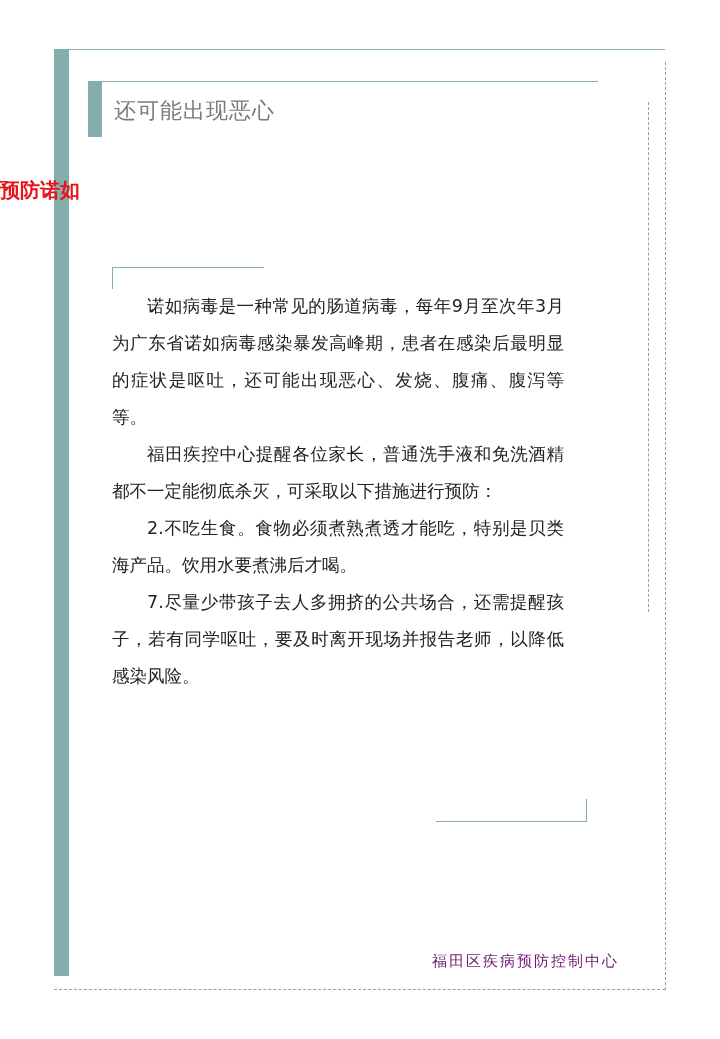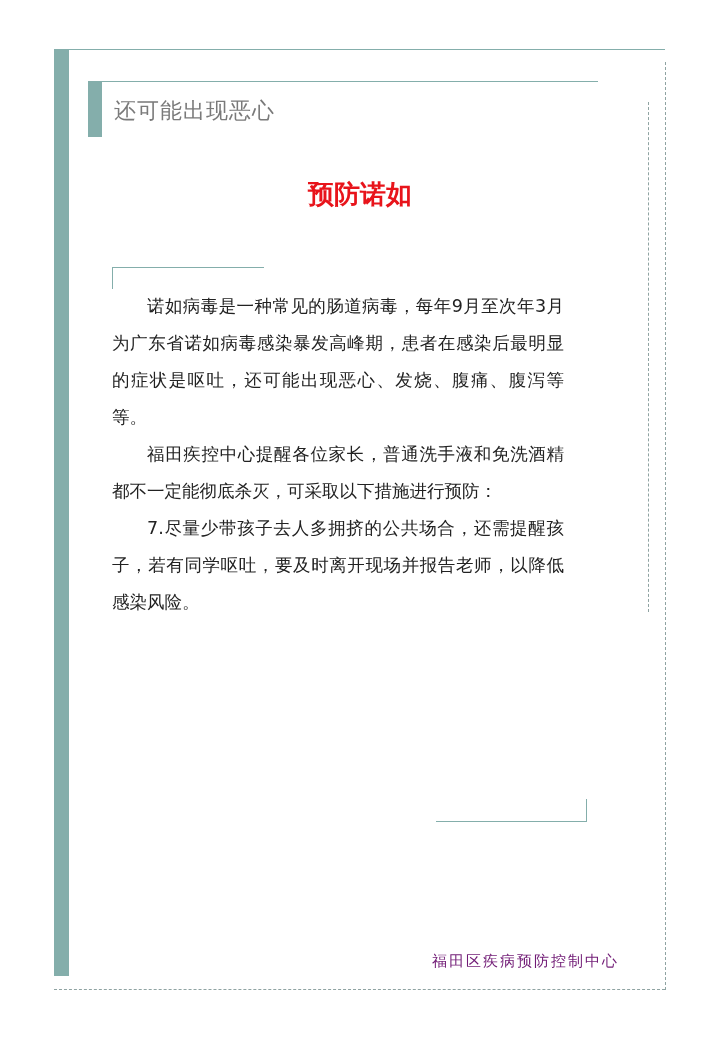--- a/index.html
+++ b/index.html
@@ -7,21 +7,21 @@
          font-family: "DejaVu Sans", "Liberation Sans", sans-serif; }
   .abs { position: absolute; }
   .left-bar { left: 54px; top: 49px; width: 15px; height: 927px; background: #84aeab; }
   .top-line { left: 69px; top: 49px; width: 596px; height: 1px; background: #84aeab; }
   .outer-dash-right { left: 665px; top: 62px; width: 0; height: 928px; border-left: 1px dashed #8fa3a2; }
   .outer-dash-bottom { left: 54px; top: 989px; width: 611px; height: 0; border-top: 1px dashed #8fa3a2; }
   .inner-dash-right { left: 648px; top: 102px; width: 0; height: 510px; border-left: 1px dashed #8fa3a2; }
   .title-bar { left: 88px; top: 81px; width: 14px; height: 56px; background: #84aeab; }
   .title-line { left: 102px; top: 81px; width: 496px; height: 1px; background: #84aeab; }
   .section-title { left: 114px; top: 96px; font-size: 22px; color: #7a7a7a; letter-spacing: 1px; }
-  .main-title { left: 0; width: 720px; top: 177px; text-align: center; font-size: 26px; font-weight: bold; color: #e8141b; }
+  .main-title { left: 0; width: 720px; top: 177px; font-size: 20px; font-weight: bold; color: #e8141b; }
   .bracket-tl-h { left: 112px; top: 267px; width: 152px; height: 1px; background: #84aeab; }
   .bracket-tl-v { left: 112px; top: 267px; width: 1px; height: 22px; background: #84aeab; }
   .bracket-br-h { left: 436px; top: 821px; width: 151px; height: 1px; background: #84aeab; }
   .bracket-br-v { left: 586px; top: 799px; width: 1px; height: 23px; background: #84aeab; }
   .body-text { left: 112px; top: 288px; width: 452px; font-size: 17.5px; line-height: 37px; color: #222222; }
   .body-text p { margin: 0; text-indent: 2em; text-align: justify; }
   .footer { left: 432px; top: 952px; font-size: 15px; color: #701a75; letter-spacing: 2px; }
 </style>
 </head>
 <body>
@@ -37,19 +37,20 @@
 <div class="abs section-title">还可能出现恶心</div>
 
 <div class="abs main-title">预防诺如</div>
 
 <div class="abs bracket-tl-h"></div>
 <div class="abs bracket-tl-v"></div>
 
 <div class="abs body-text">
   <p>诺如病毒是一种常见的肠道病毒，每年9月至次年3月为广东省诺如病毒感染暴发高峰期，患者在感染后最明显的症状是呕吐，还可能出现恶心、发烧、腹痛、腹泻等等。</p>
   <p>福田疾控中心提醒各位家长，普通洗手液和免洗酒精都不一定能彻底杀灭，可采取以下措施进行预防：</p>
+  <p>2.不吃生食。食物必须煮熟煮透才能吃，特别是贝类海产品。饮用水要煮沸后才喝。</p>
   <p>7.尽量少带孩子去人多拥挤的公共场合，还需提醒孩子，若有同学呕吐，要及时离开现场并报告老师，以降低感染风险。</p>
 </div>
 
 <div class="abs bracket-br-h"></div>
 <div class="abs bracket-br-v"></div>
 
 <div class="abs footer">福田区疾病预防控制中心</div>
 
 </body></html>

